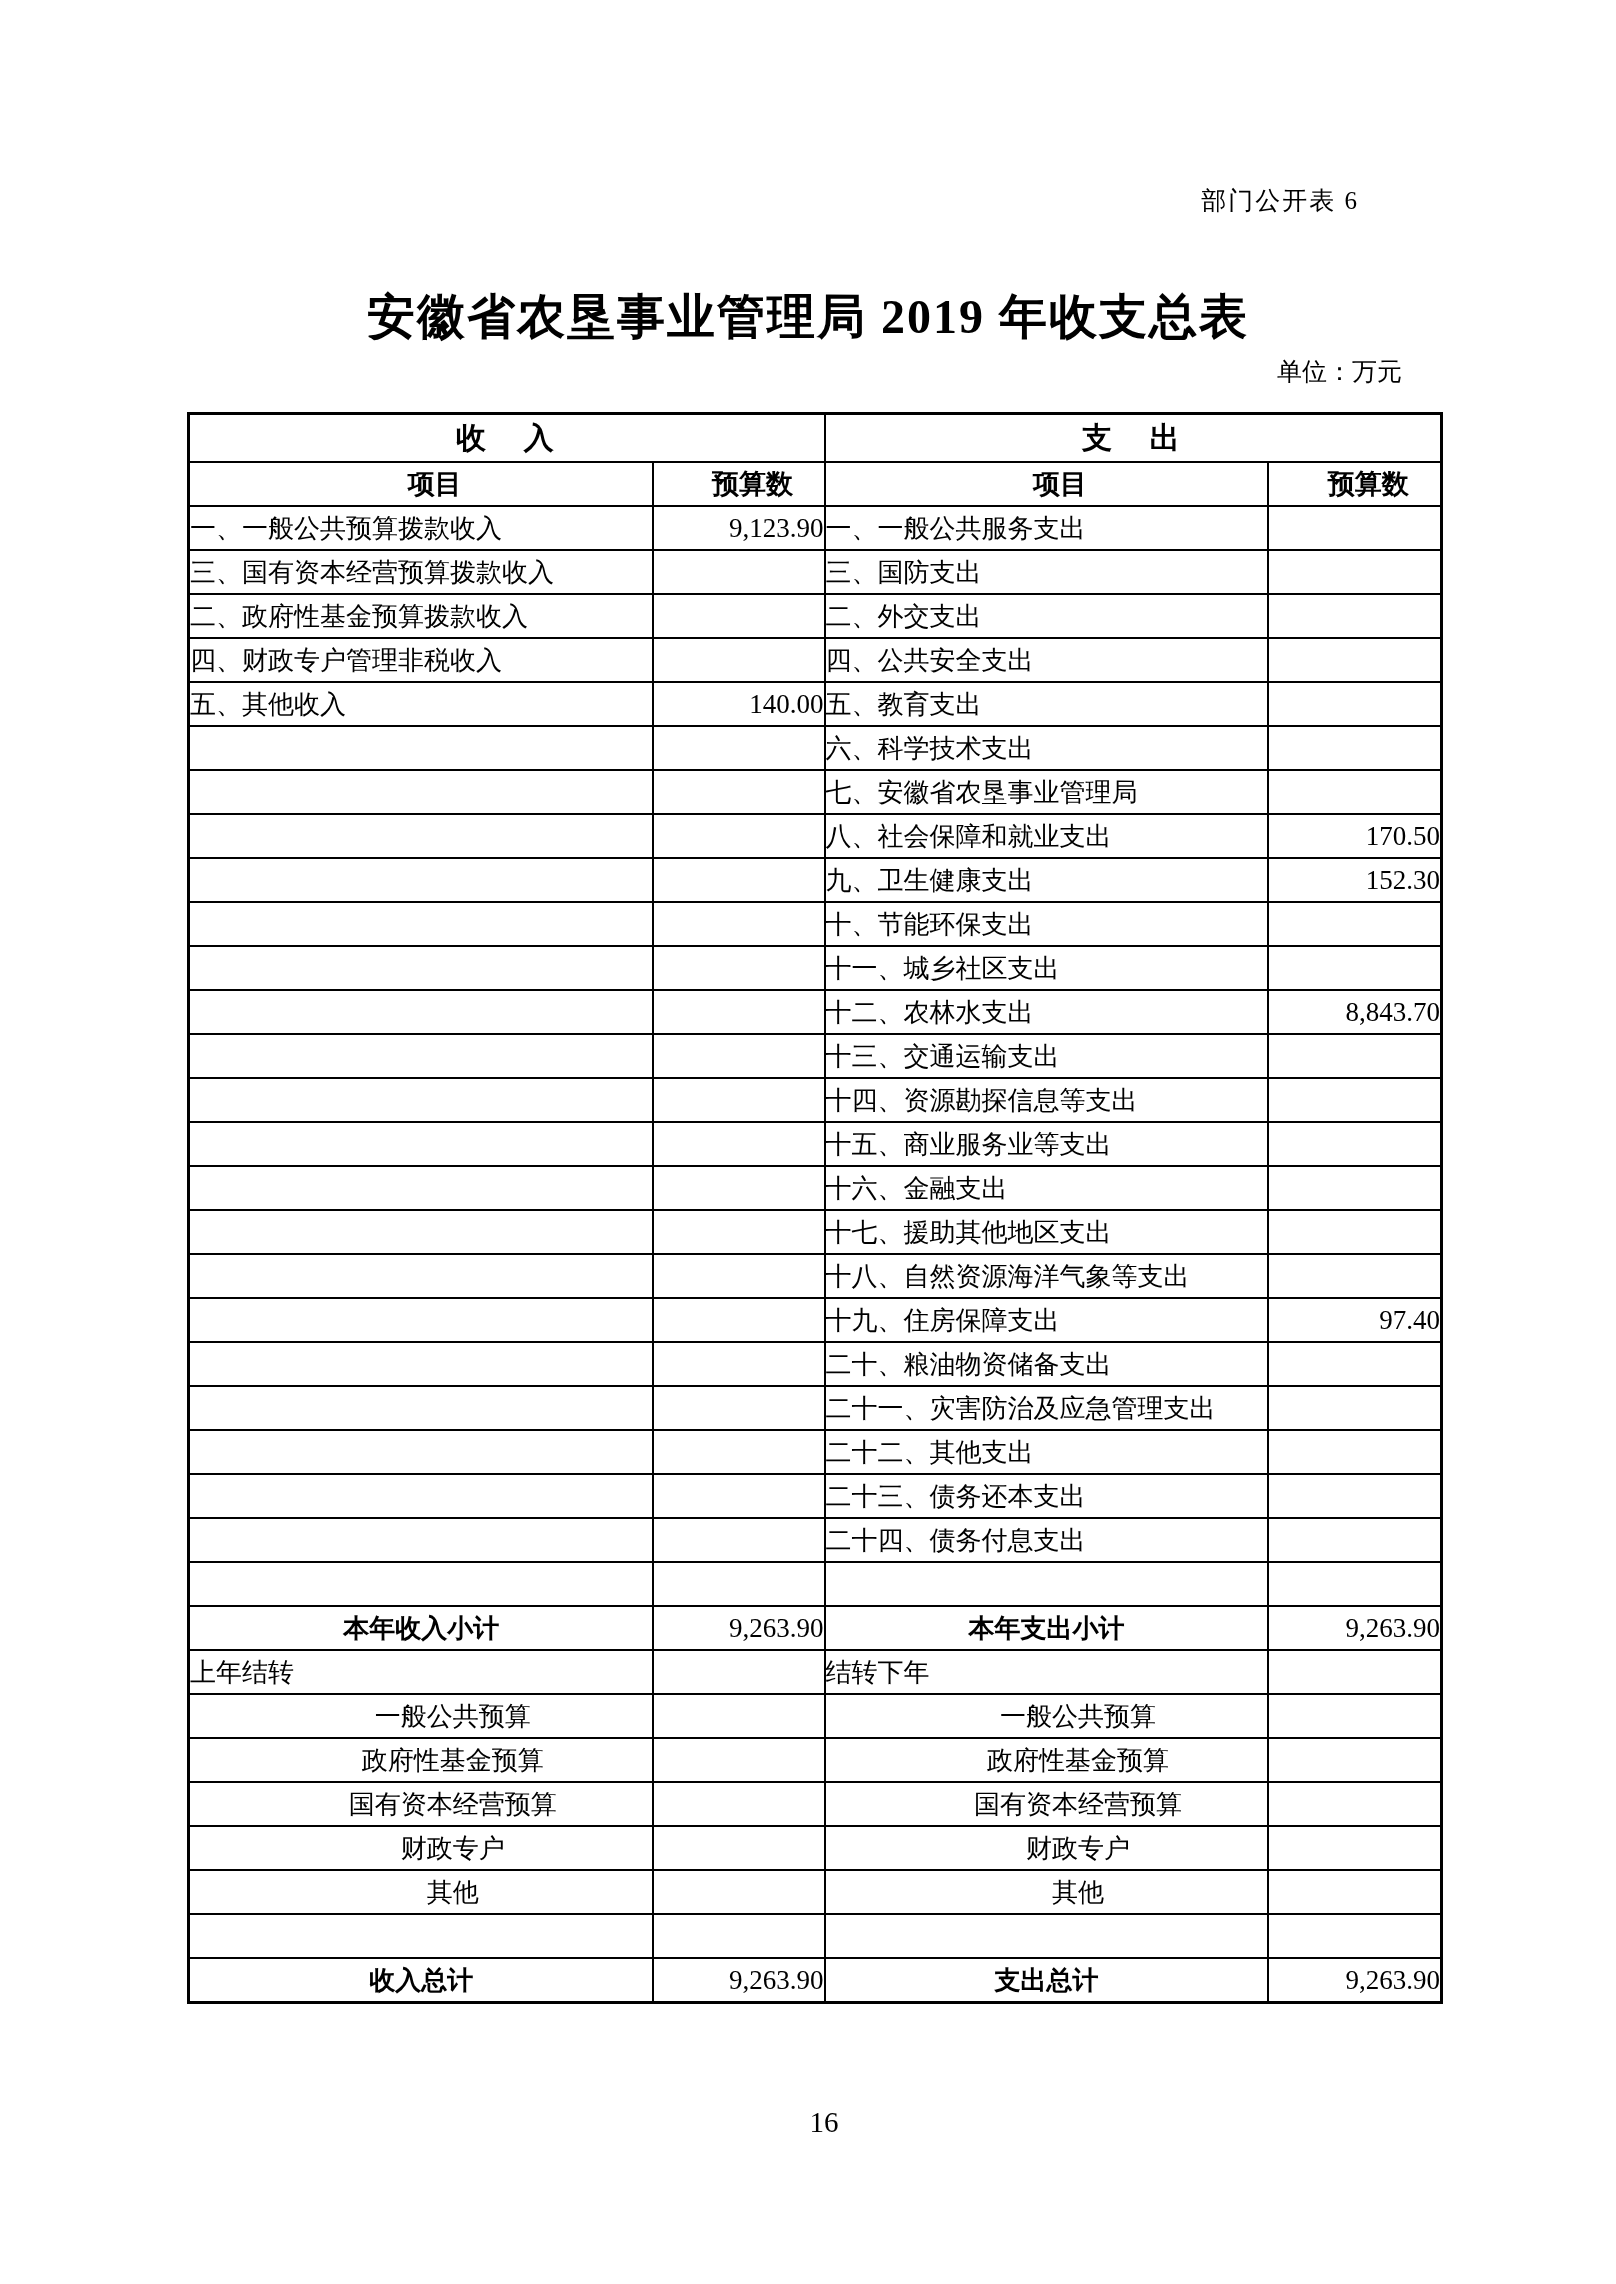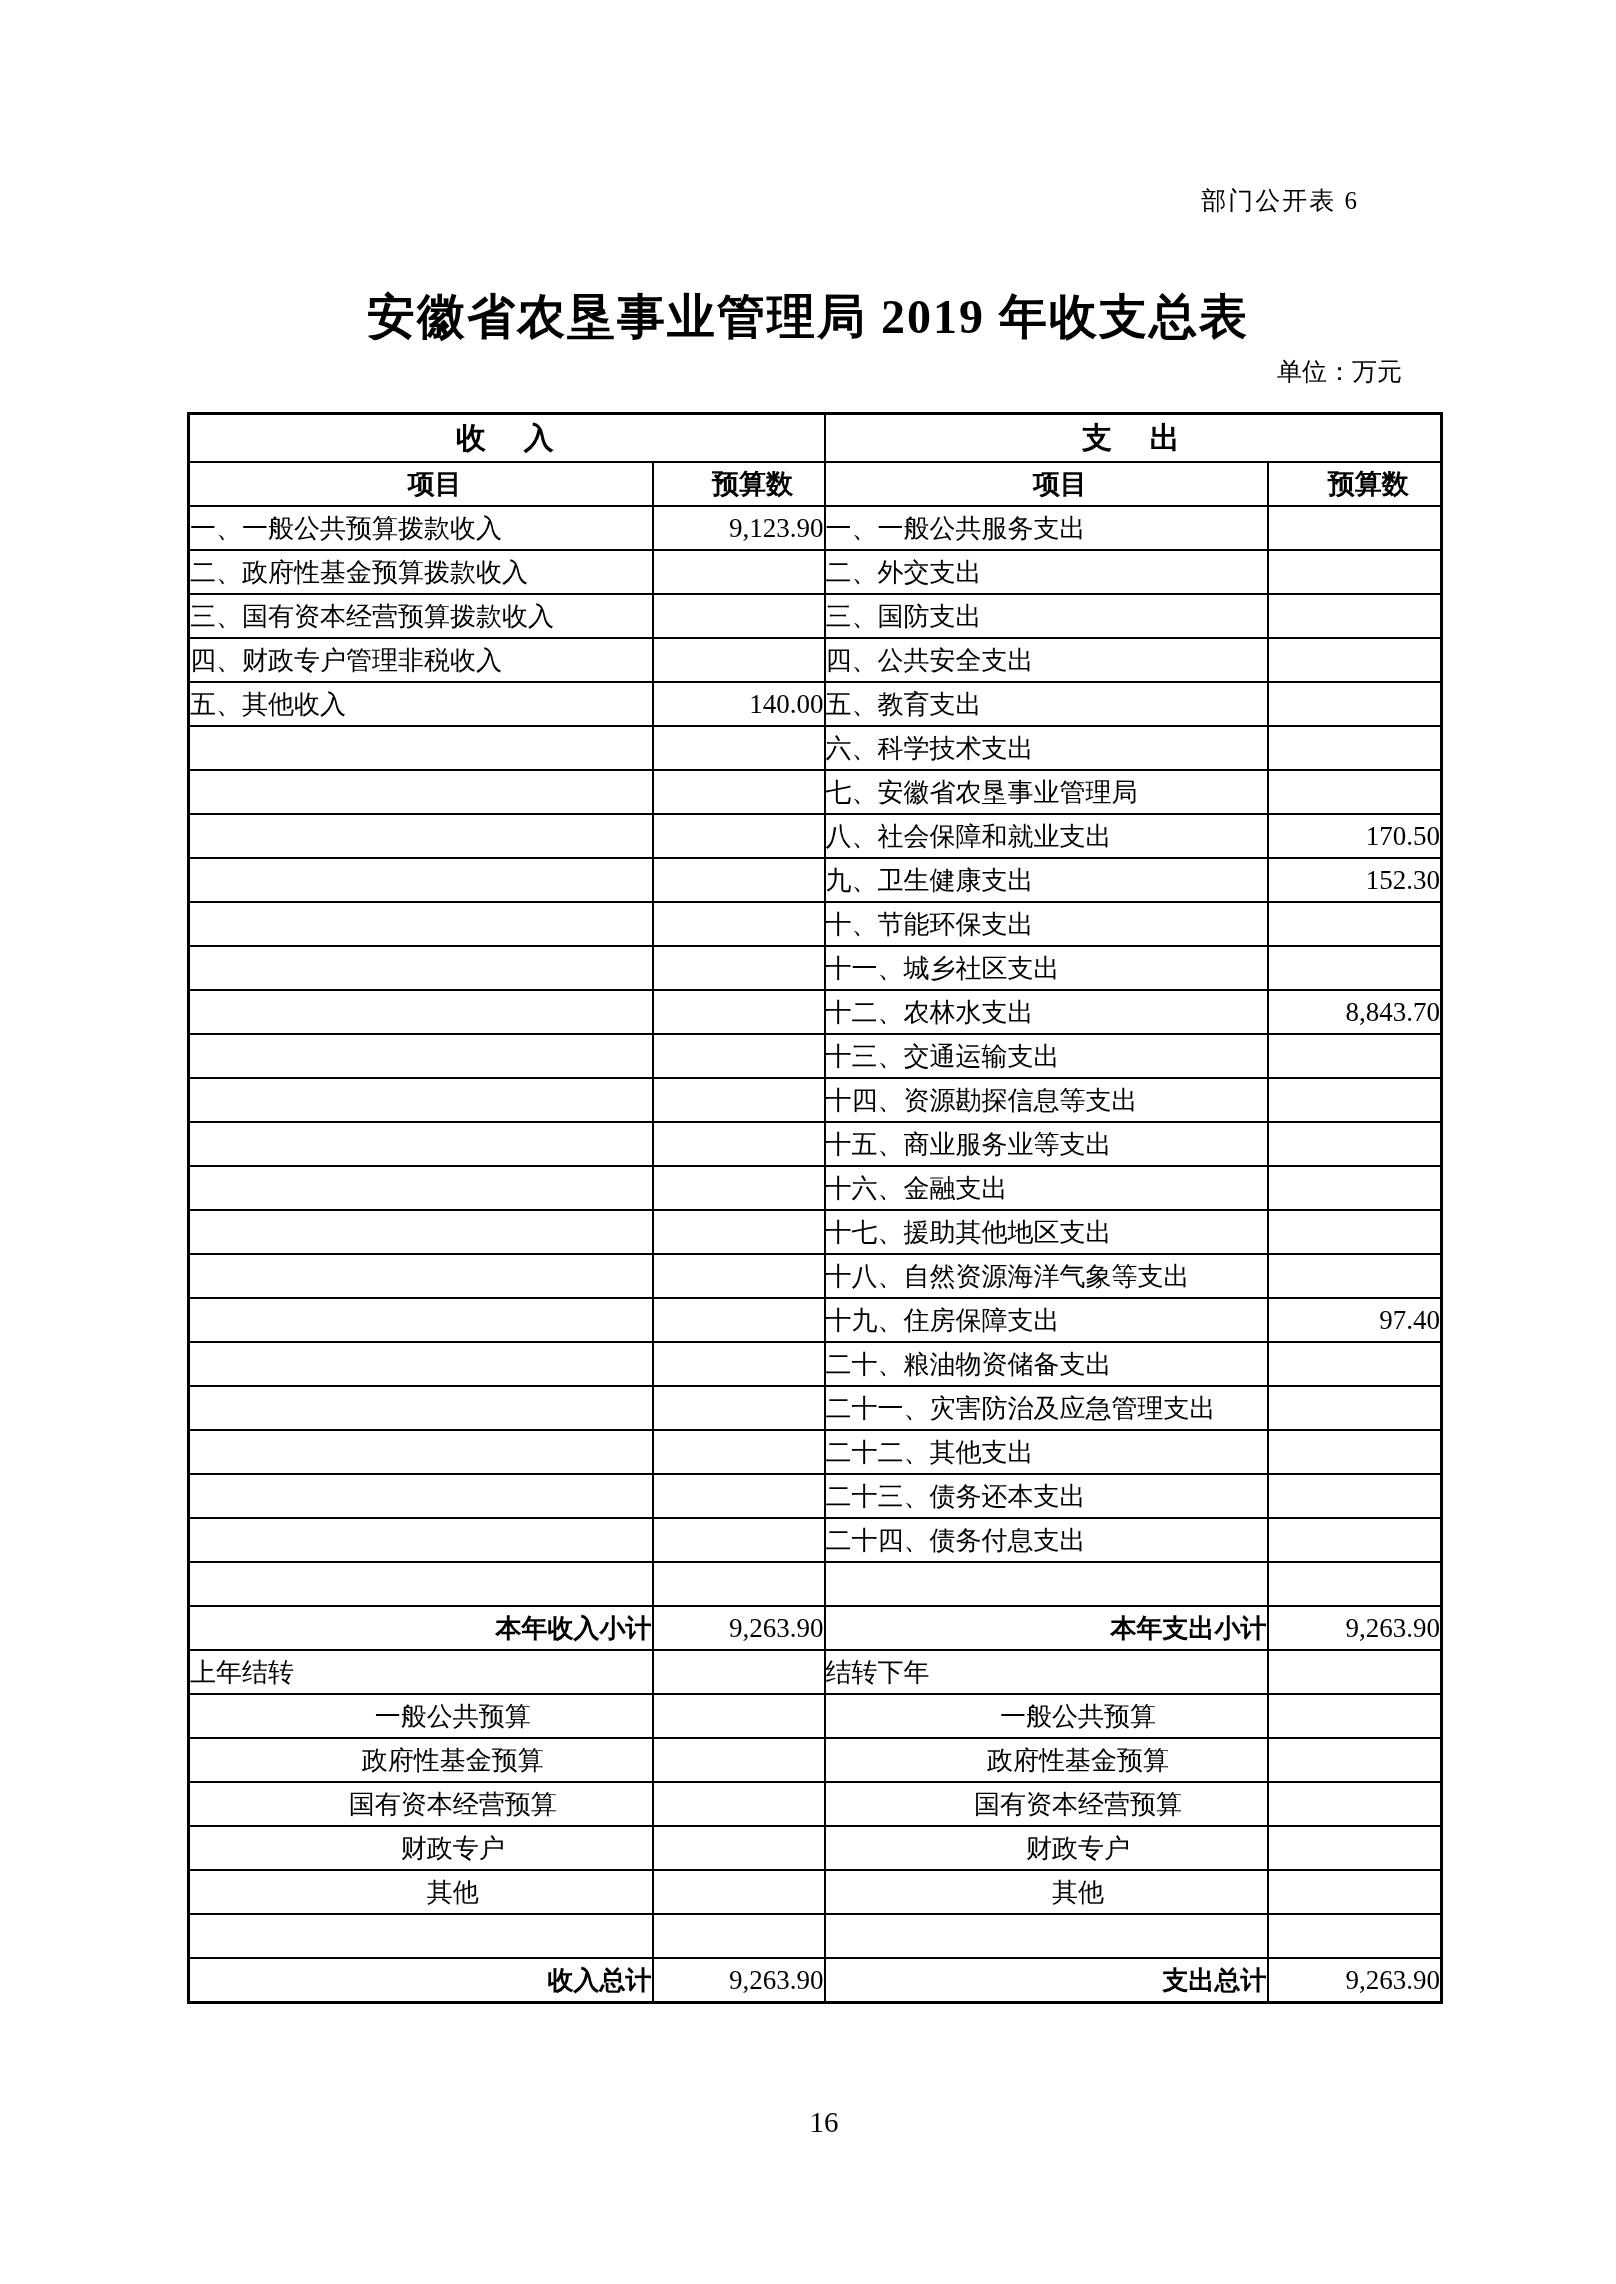--- a/index.html
+++ b/index.html
@@ -74,21 +74,21 @@
   }
   td.item {
     text-align: left;
     padding-left: 9px;
   }
   td.item.indent {
     padding-left: 64px;
     text-align: center;
   }
   td.item.center {
-    text-align: right;
+    text-align: center;
     font-weight: bold;
     padding-left: 1px;
   }
   td.value {
     text-align: right;
     padding-right: 10.4px;
     font-size: 27px;
   }
   .page-number {
     position: absolute;
@@ -128,29 +128,29 @@
     </tr>
   </thead>
   <tbody>
       <tr>
         <td class="item">一、一般公共预算拨款收入</td>
         <td class="value">9,123.90</td>
         <td class="item">一、一般公共服务支出</td>
         <td class="value"></td>
       </tr>
       <tr>
+        <td class="item">三、国有资本经营预算拨款收入</td>
+        <td class="value"></td>
+        <td class="item">三、国防支出</td>
+        <td class="value"></td>
+      </tr>
+      <tr>
         <td class="item">二、政府性基金预算拨款收入</td>
         <td class="value"></td>
         <td class="item">二、外交支出</td>
-        <td class="value"></td>
-      </tr>
-      <tr>
-        <td class="item">三、国有资本经营预算拨款收入</td>
-        <td class="value"></td>
-        <td class="item">三、国防支出</td>
         <td class="value"></td>
       </tr>
       <tr>
         <td class="item">四、财政专户管理非税收入</td>
         <td class="value"></td>
         <td class="item">四、公共安全支出</td>
         <td class="value"></td>
       </tr>
       <tr>
         <td class="item">五、其他收入</td>

